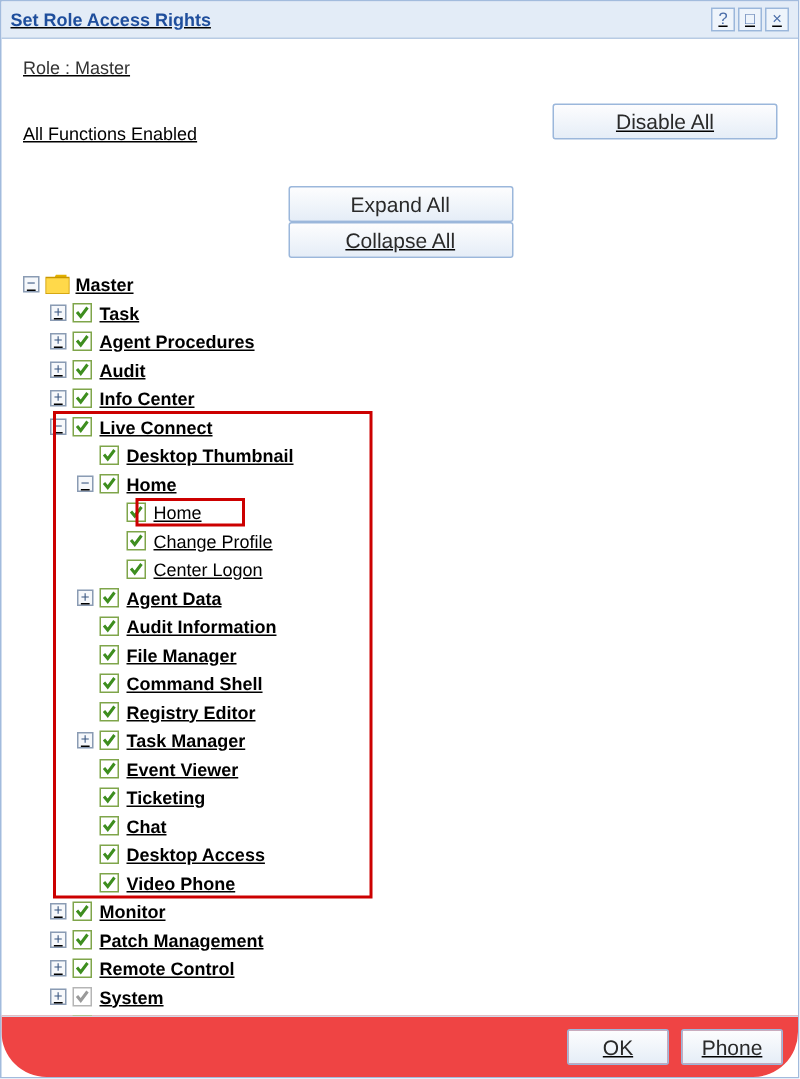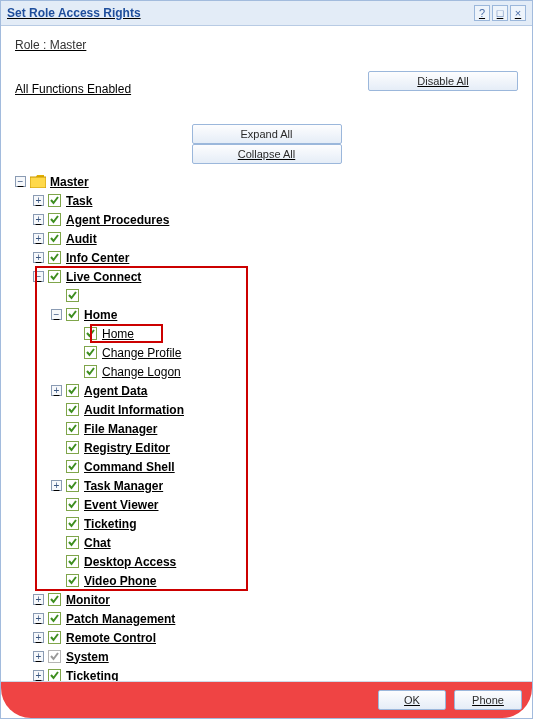--- a/index.html
+++ b/index.html
@@ -77,21 +77,21 @@
   .btn {
     display: inline-block;
     min-width: 150px;
     padding: 3px 10px;
     text-align: center;
     border: 1px solid #9bb7db;
     background: linear-gradient(#fdfdfe, #e5edf7);
     color: #2a2a2a;
     border-radius: 2px;
     cursor: pointer;
-    font-size: 11px;
+    font-size: 14px;
     box-sizing: border-box;
   }
   .btn-narrow { min-width: 68px; }
   .tree {
     margin-top: 8px;
   }
   .tree-row {
     display: flex;
     align-items: center;
     height: 19px;
@@ -269,20 +269,21 @@
 
           <div class="tree-row">
             <span class="indent"></span>
             <span class="indent"></span>
             <span class="toggle-spacer"></span>
             <span class="cb">
               <svg width="9" height="9" viewBox="0 0 9 9">
                 <path d="M1 4 L3.5 7 L8 1" stroke="#3e8e1f" stroke-width="2" fill="none"></path>
               </svg>
             </span>
+            <span class="node-label">Desktop Thumbnail</span>
           </div>
 
           <div class="tree-row">
             <span class="indent"></span>
             <span class="indent"></span>
             <span class="toggle">−</span>
             <span class="cb">
               <svg width="9" height="9" viewBox="0 0 9 9">
                 <path d="M1 4 L3.5 7 L8 1" stroke="#3e8e1f" stroke-width="2" fill="none"></path>
               </svg>
@@ -319,21 +320,21 @@
             <div class="tree-row">
             <span class="indent"></span>
             <span class="indent"></span>
             <span class="indent"></span>
             <span class="toggle-spacer"></span>
             <span class="cb">
               <svg width="9" height="9" viewBox="0 0 9 9">
                 <path d="M1 4 L3.5 7 L8 1" stroke="#3e8e1f" stroke-width="2" fill="none"></path>
               </svg>
             </span>
-            <span class="node-label normal">Change Logon</span>
+            <span class="node-label normal">Center Logon</span>
           </div>
 
           <div class="tree-row">
             <span class="indent"></span>
             <span class="indent"></span>
             <span class="toggle">+</span>
             <span class="cb">
               <svg width="9" height="9" viewBox="0 0 9 9">
                 <path d="M1 4 L3.5 7 L8 1" stroke="#3e8e1f" stroke-width="2" fill="none"></path>
               </svg>
@@ -367,33 +368,33 @@
 
           <div class="tree-row">
             <span class="indent"></span>
             <span class="indent"></span>
             <span class="toggle-spacer"></span>
             <span class="cb">
               <svg width="9" height="9" viewBox="0 0 9 9">
                 <path d="M1 4 L3.5 7 L8 1" stroke="#3e8e1f" stroke-width="2" fill="none"></path>
               </svg>
             </span>
+            <span class="node-label">Command Shell</span>
+          </div>
+
+          <div class="tree-row">
+            <span class="indent"></span>
+            <span class="indent"></span>
+            <span class="toggle-spacer"></span>
+            <span class="cb">
+              <svg width="9" height="9" viewBox="0 0 9 9">
+                <path d="M1 4 L3.5 7 L8 1" stroke="#3e8e1f" stroke-width="2" fill="none"></path>
+              </svg>
+            </span>
             <span class="node-label">Registry Editor</span>
-          </div>
-
-          <div class="tree-row">
-            <span class="indent"></span>
-            <span class="indent"></span>
-            <span class="toggle-spacer"></span>
-            <span class="cb">
-              <svg width="9" height="9" viewBox="0 0 9 9">
-                <path d="M1 4 L3.5 7 L8 1" stroke="#3e8e1f" stroke-width="2" fill="none"></path>
-              </svg>
-            </span>
-            <span class="node-label">Command Shell</span>
           </div>
 
           <div class="tree-row">
             <span class="indent"></span>
             <span class="indent"></span>
             <span class="toggle">+</span>
             <span class="cb">
               <svg width="9" height="9" viewBox="0 0 9 9">
                 <path d="M1 4 L3.5 7 L8 1" stroke="#3e8e1f" stroke-width="2" fill="none"></path>
               </svg>

